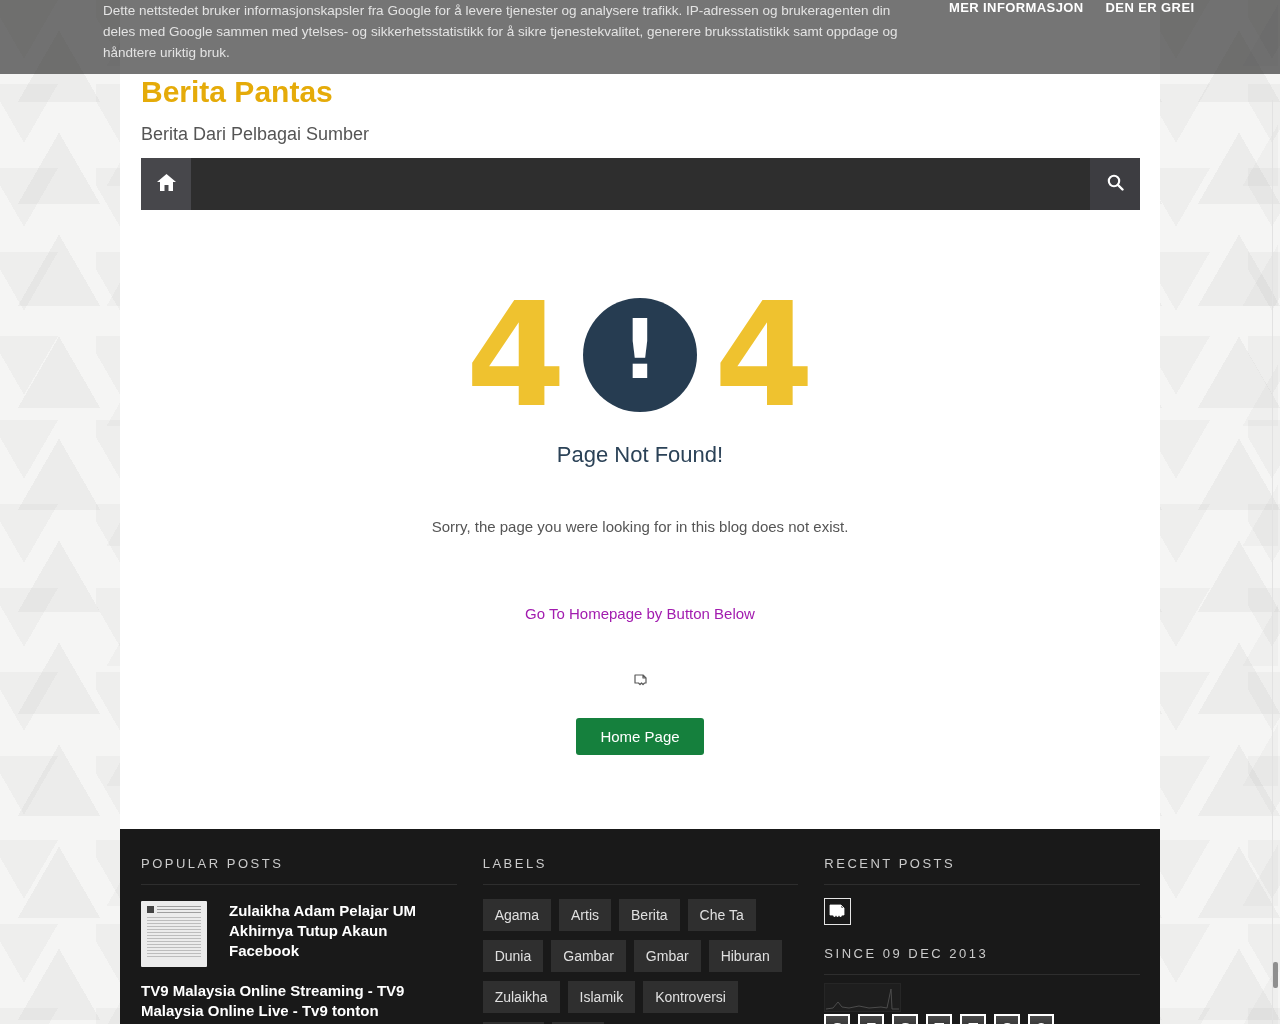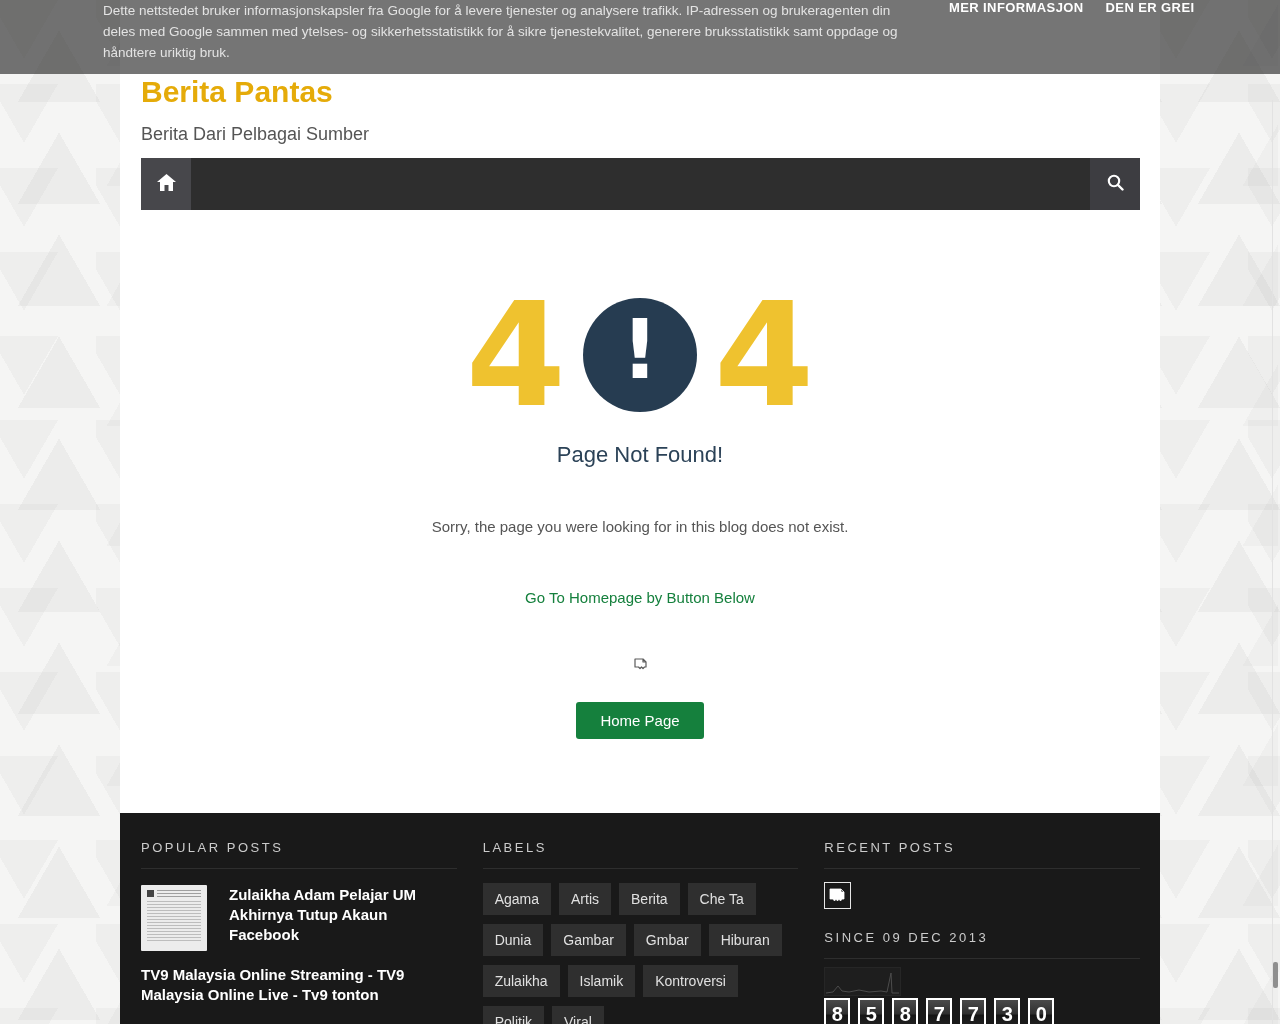--- a/index.html
+++ b/index.html
@@ -55,21 +55,21 @@
   .err-circle {
     width:114px; height:114px; border-radius:50%; background:#263c51;
     display:flex; align-items:center; justify-content:center;
   }
   .err-bang {
     color:#fff; font-family:"DejaVu Sans", sans-serif; font-weight:bold;
     font-size:82px; line-height:82px; padding-bottom:10px;
   }
   .err-heading { margin-top:28px; font-size:22px; font-weight:normal; color:#2b4257; }
   .err-message { margin-top:50px; font-size:15px; color:#555; }
-  .err-hint    { margin-top:54px; font-size:15px; color:#15803d; }
+  .err-hint    { margin-top:70px; font-size:15px; color:#a21caf; }
   .broken-ico  { margin-top:52px; display:flex; justify-content:center; }
   .home-btn {
     display:inline-block; margin-top:28px; background:#15803d; color:#fff;
     font-size:15px; padding:10px 24px; border-radius:3px; cursor:pointer; text-decoration:none;
   }
 
   
   .site-footer {
     flex:1; background:#191919; position:relative;
     display:flex; gap:26px; padding:19px 20px 40px 21px;

